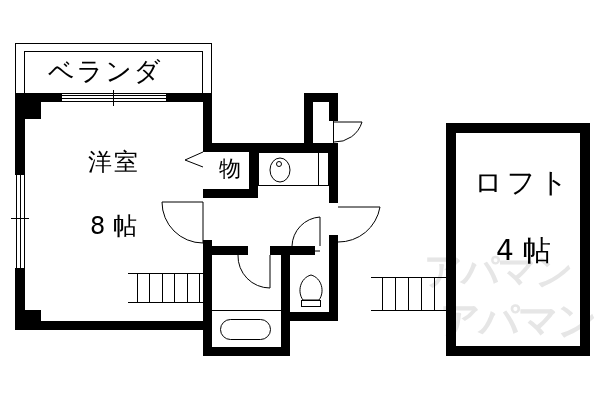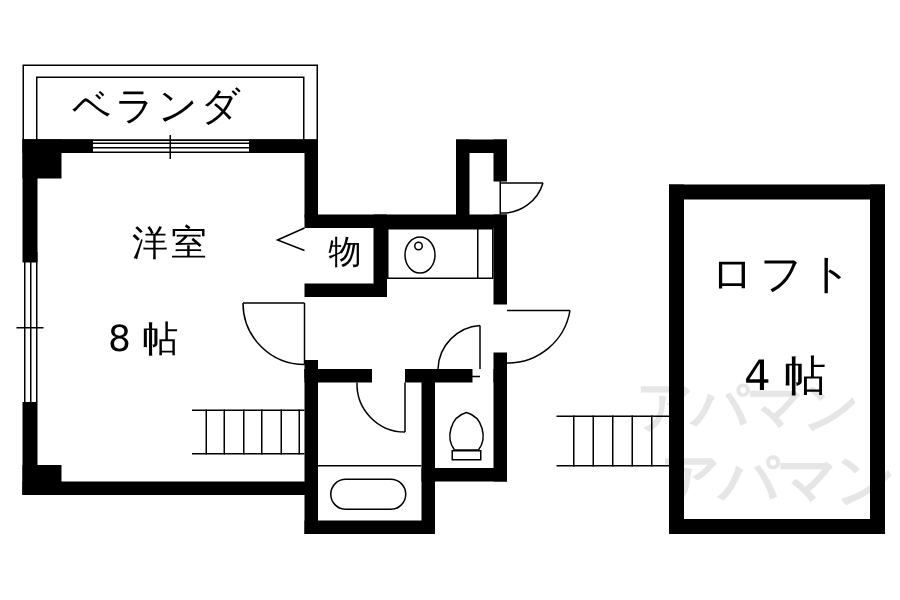--- a/index.html
+++ b/index.html
@@ -1,21 +1,21 @@
 <!DOCTYPE html>
 <html><head>
   <meta charset="utf-8">
   <style>
     html, body { margin: 0; padding: 0; background: #ffffff; }
     body { width: 600px; height: 400px; position: relative; overflow: hidden; font-family: "DejaVu Sans", sans-serif; }
     svg { position: absolute; left: 0; top: 0; }
     .lbl { position: absolute; color: #000; white-space: nowrap; line-height: 1; }
     .veranda { left: 48px; top: 58px; font-size: 26px; letter-spacing: 2px; text-align: center; }
     .room1-name { left: 88px; top: 150px; font-size: 24px; letter-spacing: 2px; }
-    .room1-size { left: 72px; top: 214px; font-size: 24px; }
+    .room1-size { left: 90px; top: 214px; font-size: 24px; }
     .storage { left: 219px; top: 158px; font-size: 22px; }
     .loft-name { left: 474px; top: 169px; font-size: 28px; letter-spacing: 4px; }
     .loft-size { left: 496px; top: 237px; font-size: 28px; }
     .wm { position: absolute; color: #e6e6e6; font-weight: bold; line-height: 1; font-family: "DejaVu Sans", sans-serif; margin-left: 20px; }
     .wm1 { left: 404px; top: 252px; font-size: 38px; letter-spacing: -2px; }
     .wm2 { left: 420px; top: 300px; font-size: 40px; letter-spacing: -2px; }
   </style>
 </head>
 <body>
 

